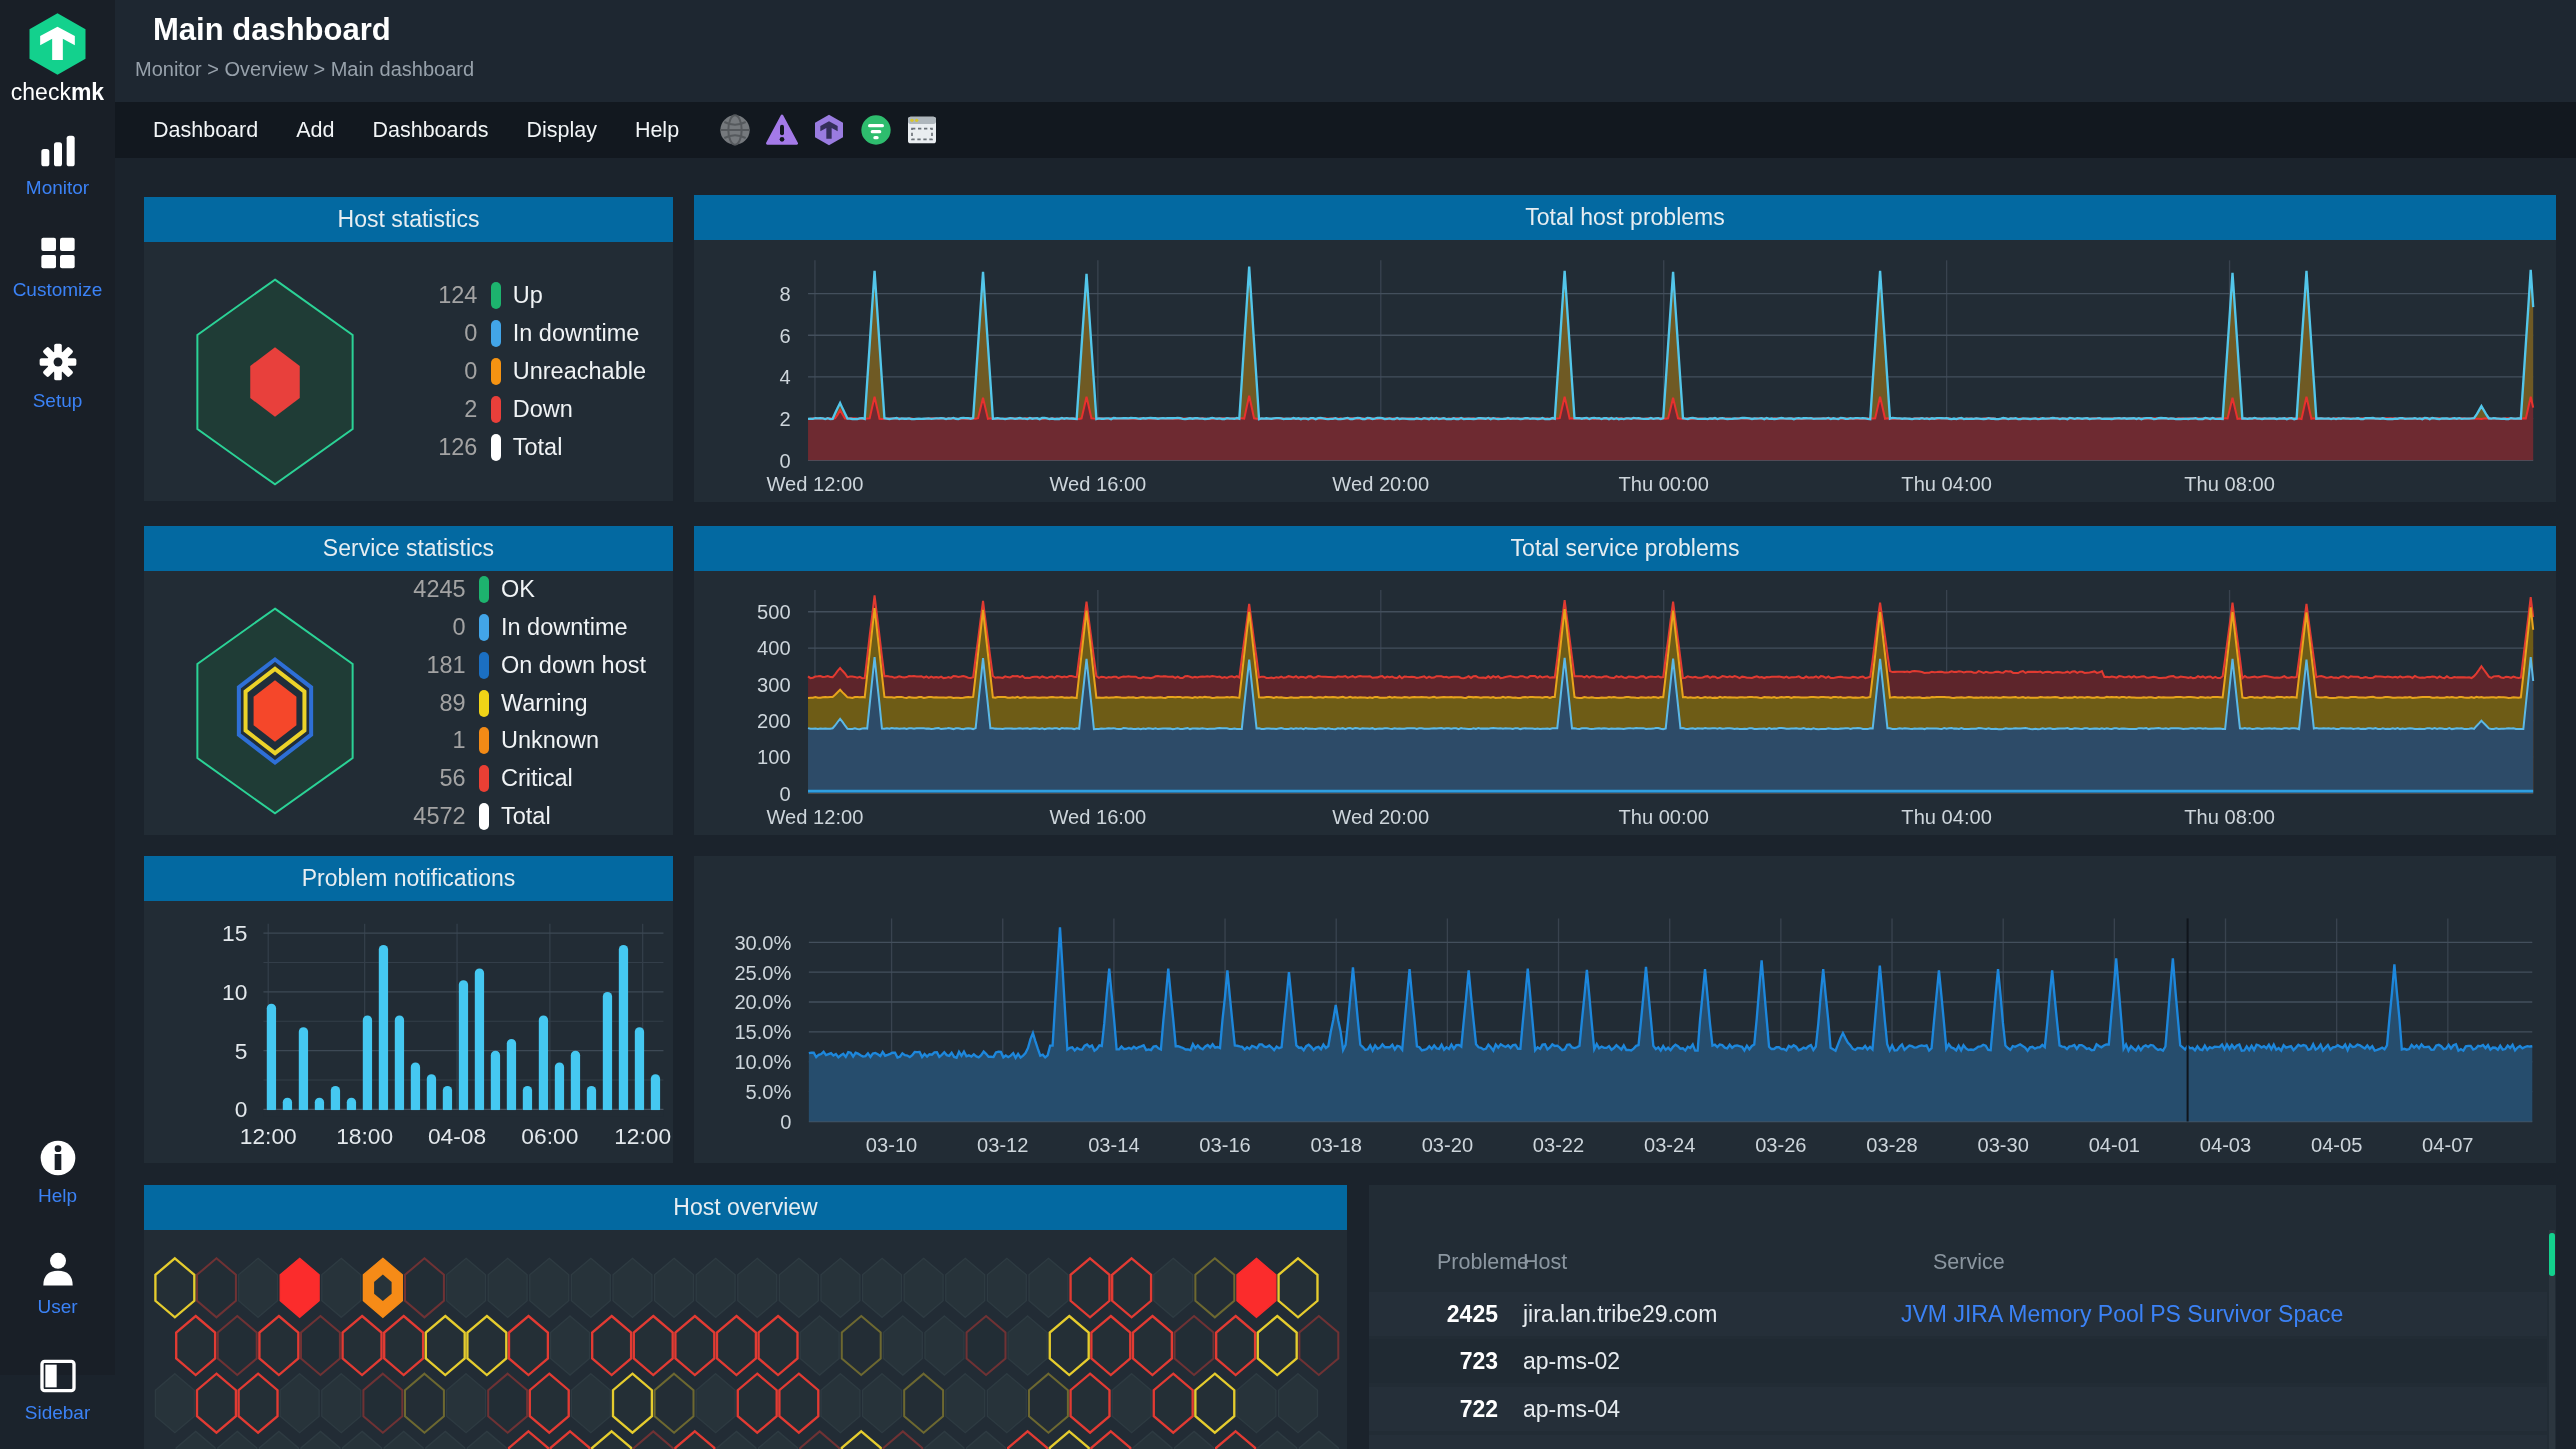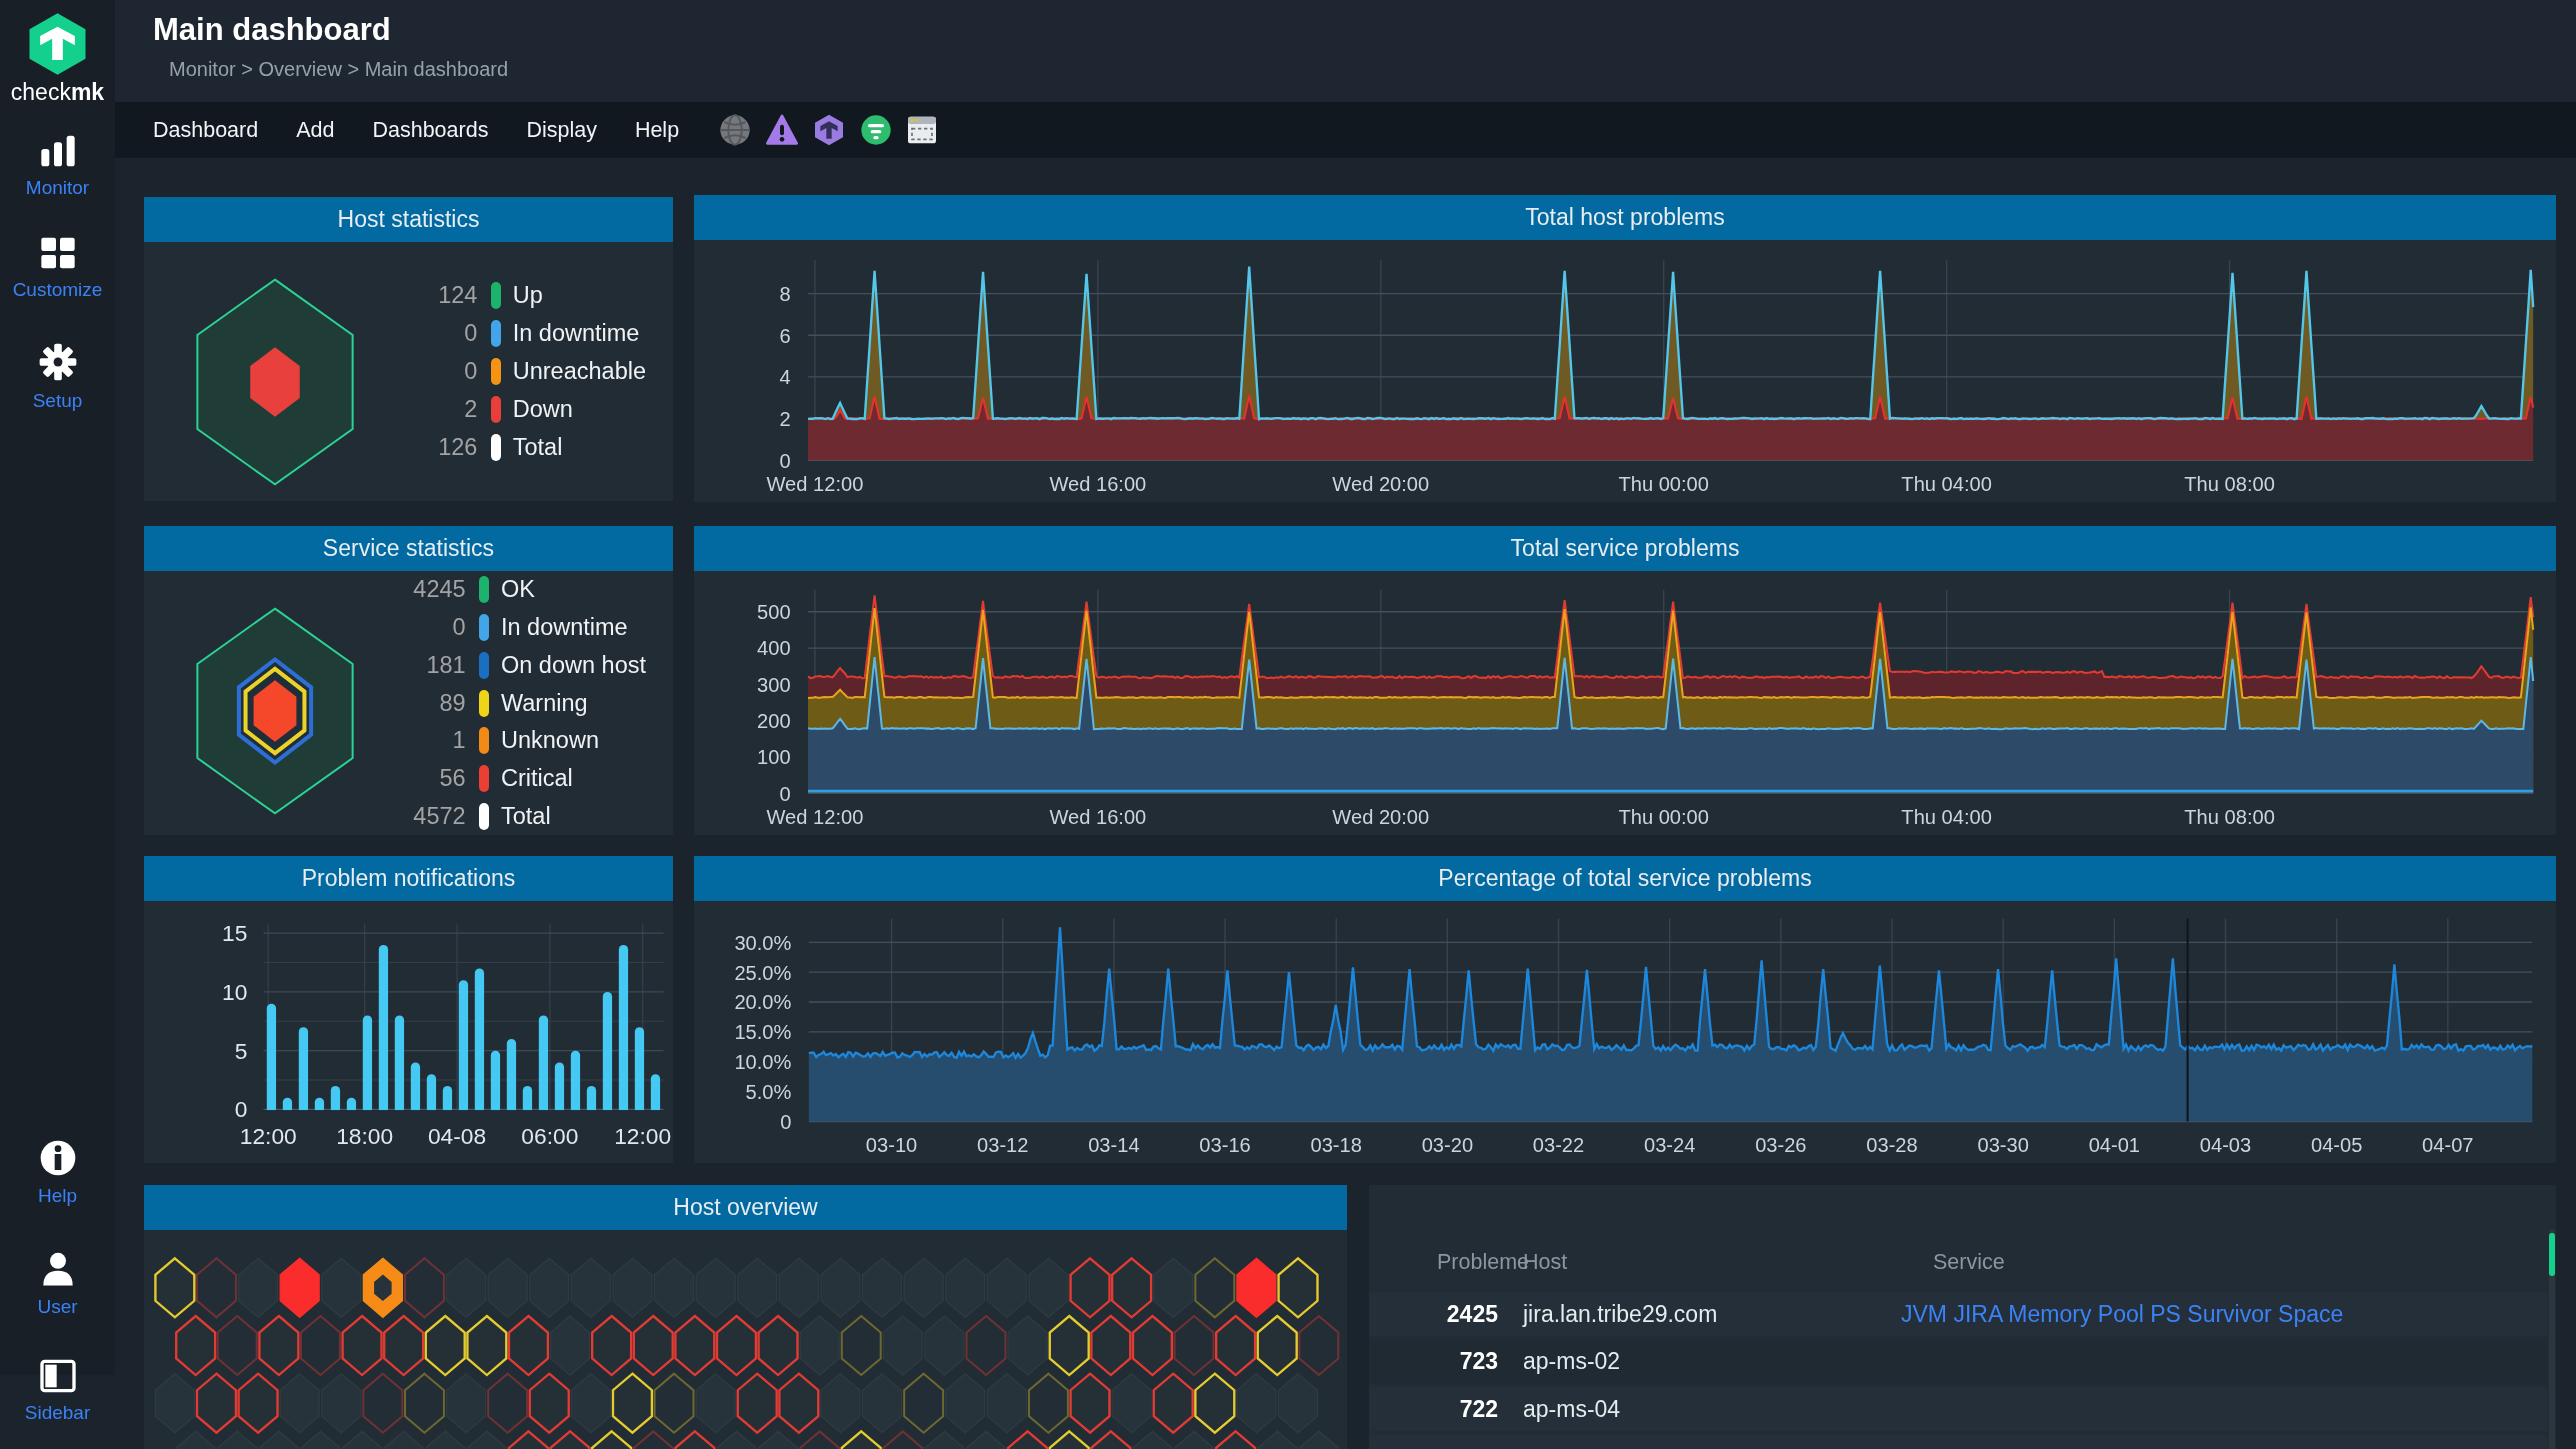--- a/index.html
+++ b/index.html
@@ -6,21 +6,21 @@
     font-family:"Liberation Sans",sans-serif;overflow:hidden;color:#fff;}
   
   #sidebar{position:absolute;left:0;top:0;width:115px;height:1375px;background:#191f27;}
   .side-item{position:absolute;left:0;width:115px;text-align:center;cursor:pointer;}
   .side-item .lbl{display:block;margin-top:6.7px;font-size:19px;color:#3b82f6;}
   .brand-word{position:absolute;top:79px;width:115px;text-align:center;font-size:23px;color:#fff;}
   .brand-word b{font-weight:700;}
   
   #header{position:absolute;left:115px;top:0;width:2461px;height:102px;background:#1e2731;}
   #page-title{position:absolute;left:38px;top:12px;font-size:31px;font-weight:700;color:#fff;}
-  #breadcrumb{position:absolute;left:54px;top:58px;font-size:20px;color:#97a1ab;}
+  #breadcrumb{position:absolute;left:20px;top:58px;font-size:20px;color:#97a1ab;}
   
   #menubar{position:absolute;left:115px;top:102px;width:2461px;height:56px;background:#12181f;
     display:flex;align-items:center;}
   #menubar .mitem{font-size:21.5px;color:#f2f5f7;margin-left:38px;cursor:pointer;}
   #menubar .micons{display:flex;align-items:center;margin-left:40px;gap:14.8px;}
   #menubar .micon{width:32px;height:32px;cursor:pointer;}
   
   .panel{position:absolute;background:#222c35;overflow:hidden;}
   .panel-h{height:45px;background:#0369a1;display:flex;align-items:center;justify-content:center;
     font-size:23px;color:#e7edf1;}
@@ -367,21 +367,20 @@
         <text x="154" y="60.02531645569621" text-anchor="end" font-size="34" fill="#e3e8ec">15</text>
         <text x="185.164" y="363" text-anchor="middle" font-size="34" fill="#e3e8ec">12:00</text>
         <text x="329.041" y="363" text-anchor="middle" font-size="34" fill="#e3e8ec">18:00</text>
         <text x="466.948" y="363" text-anchor="middle" font-size="34" fill="#e3e8ec">04-08</text>
         <text x="605.452" y="363" text-anchor="middle" font-size="34" fill="#e3e8ec">06:00</text>
         <text x="743.956" y="363" text-anchor="middle" font-size="34" fill="#e3e8ec">12:00</text>
       </svg></div>
 </div>
 
 <div class="panel" id="p-pct">
-  <div class="panel-h">Percentage of total service problems</div>
   <div class="panel-b" id="chPct"><svg width="1862" height="262" viewBox="0 0 2776 391">
         <line x1="293.456" x2="293.456" y1="26" y2="329" stroke="#39434f" stroke-width="2"></line>
         <line x1="459.35" x2="459.35" y1="26" y2="329" stroke="#39434f" stroke-width="2"></line>
         <line x1="625.2439999999999" x2="625.2439999999999" y1="26" y2="329" stroke="#39434f" stroke-width="2"></line>
         <line x1="791.138" x2="791.138" y1="26" y2="329" stroke="#39434f" stroke-width="2"></line>
         <line x1="957.032" x2="957.032" y1="26" y2="329" stroke="#39434f" stroke-width="2"></line>
         <line x1="1122.926" x2="1122.926" y1="26" y2="329" stroke="#39434f" stroke-width="2"></line>
         <line x1="1288.82" x2="1288.82" y1="26" y2="329" stroke="#39434f" stroke-width="2"></line>
         <line x1="1454.714" x2="1454.714" y1="26" y2="329" stroke="#39434f" stroke-width="2"></line>
         <line x1="1620.608" x2="1620.608" y1="26" y2="329" stroke="#39434f" stroke-width="2"></line>

